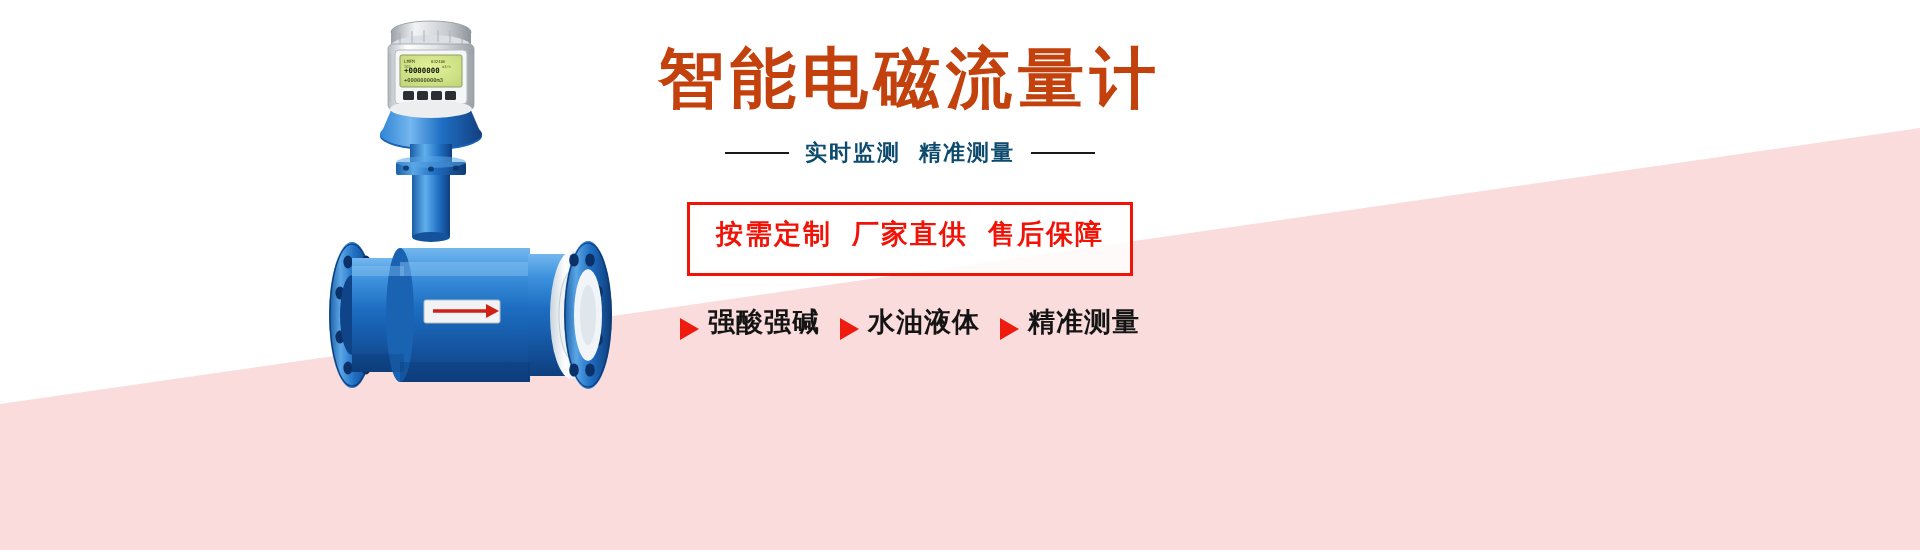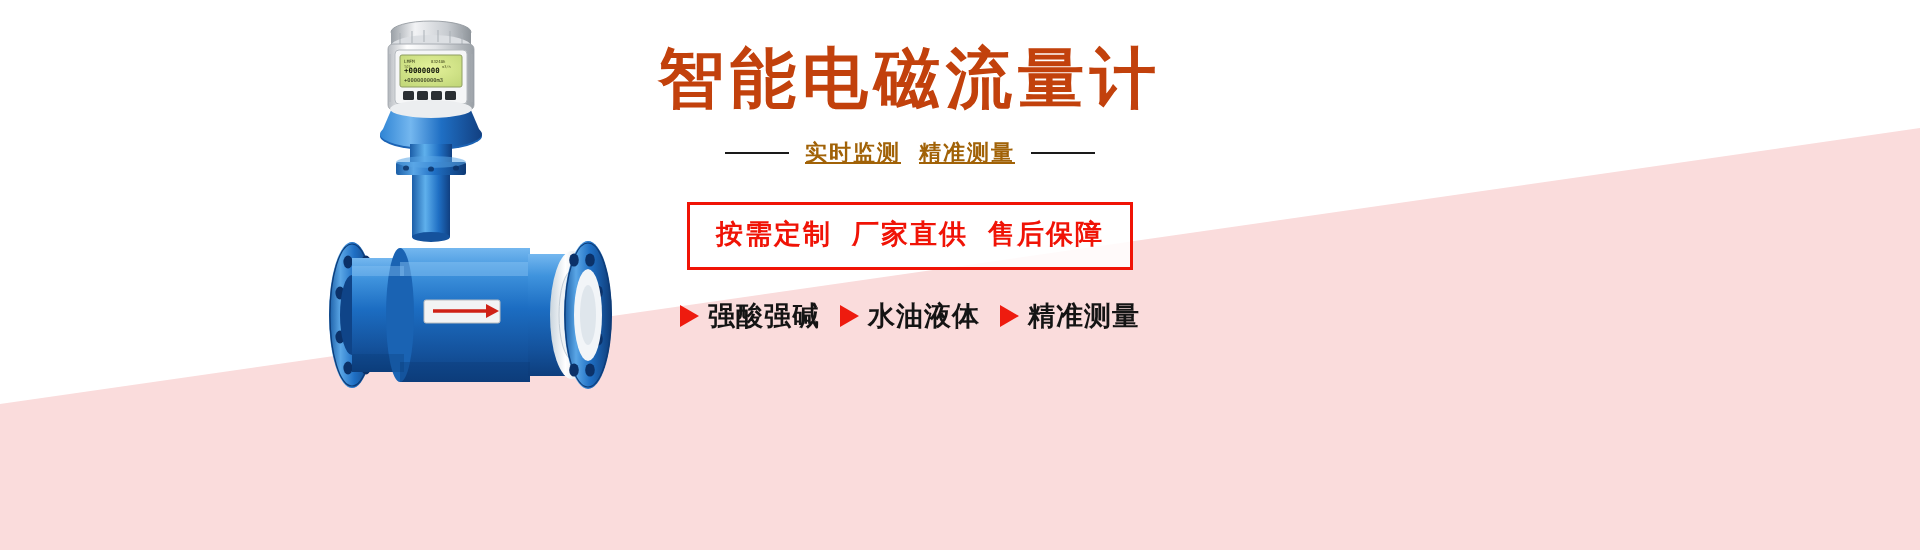--- a/index.html
+++ b/index.html
@@ -43,47 +43,46 @@
     white-space:nowrap;
     font-family:"DejaVu Sans","Liberation Sans",sans-serif;
   }
   .subtitle-row {
     display:flex; align-items:center; justify-content:center;
     margin-top:20px;
     gap:16px;
   }
   .rule { width:64px; height:2px; background:#1a1a1a; display:block; }
   .subtitle-text {
-    font-size:22px; font-weight:bold; color:#a16207;
+    font-size:22px; font-weight:bold; color:#0c4a6e;
     letter-spacing:2px; white-space:nowrap;
     font-family:"DejaVu Sans","Liberation Sans",sans-serif;
-    text-decoration:underline;
   }
   .subtitle-text .gap { display:inline-block; width:18px; }
 
   .feature-box {
     margin-top:34px;
     border:3px solid #f01306;
     background:rgba(255,255,255,0.86);
-    padding:11px 26px 15px 26px;
+    padding:11px 26px 21px 26px;
     white-space:nowrap;
   }
   .feature-box-text {
     font-size:27px; font-weight:bold; color:#f01306;
     letter-spacing:2px;
     font-family:"DejaVu Sans","Liberation Sans",sans-serif;
   }
   .feature-box-text .gap { display:inline-block; width:20px; }
 
   .tag-row {
     margin-top:28px;
     display:flex; align-items:center; justify-content:center;
     white-space:nowrap;
   }
-  .tag-item { display:flex; align-items:center; }
+  .tag-item { display:flex; align-items:flex-end; }
   .tag-item + .tag-item { margin-left:20px; }
   .arrow-icon {
     display:inline-block;
     width:0; height:0;
     border-top:11px solid transparent;
     border-bottom:11px solid transparent;
     border-left:19px solid #ee1b0f;
     margin-right:9px;
   }
   .tag-label {

